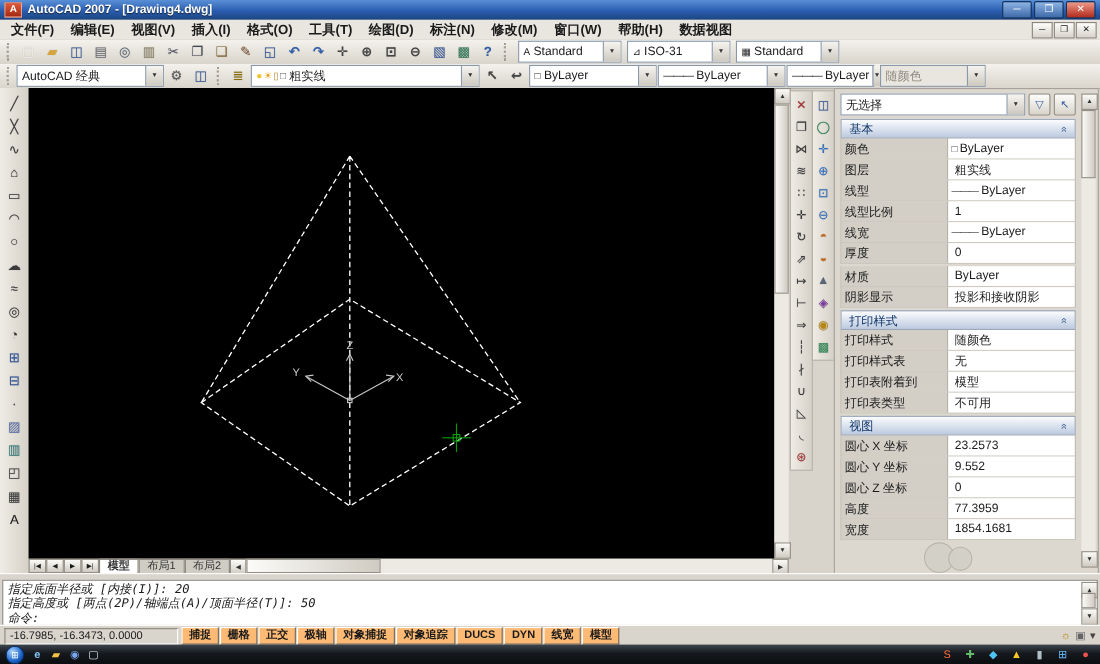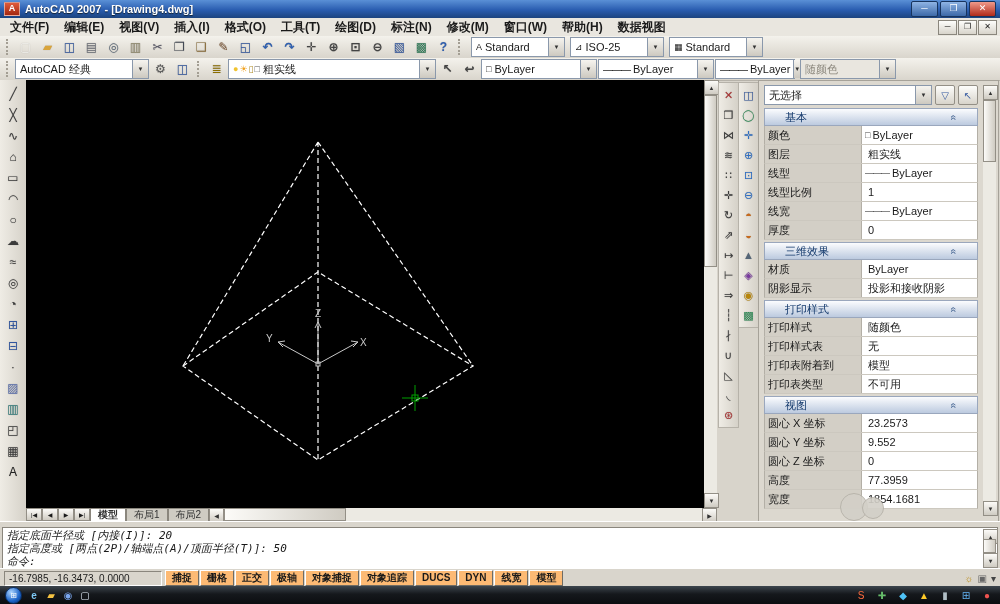--- a/index.html
+++ b/index.html
@@ -88,21 +88,21 @@
   #props{position:absolute;left:758px;top:80px;width:239px;height:440px;
     background:#dcd8cf;border:1px solid #a6a299;}
   .props-top{position:absolute;top:4px;left:5px;right:20px;height:18px;display:flex;gap:3px;}
   .props-top .combo{flex:1;}
   .pbtn{width:18px;height:18px;border:1px solid #938f86;border-radius:2px;
     background:linear-gradient(#fdfdfb,#d8d4cb);display:flex;align-items:center;
     justify-content:center;font-size:10px;}
   .props-body{position:absolute;top:27px;left:5px;right:20px;bottom:5px;overflow:hidden;}
   .sec{margin-bottom:2px;}
   .sec-h{height:16px;background:linear-gradient(#fbfcfe,#bccadf);border:1px solid #9aa7bd;
-    color:#12386b;font-size:11px;display:flex;align-items:center;padding:0 20px;}
+    color:#12386b;font-size:11px;display:flex;align-items:center;padding:0 7px;}
   .sec-h .chev{margin-left:auto;color:#41618f;font-size:10px;transform:rotate(90deg);}
   .sec-h .chev::after{content:"«";}
   .prow{display:flex;height:18px;border-left:1px solid #b3afa6;border-right:1px solid #b3afa6;
     border-bottom:1px solid #ccc8bf;}
   .plabel{width:90px;background:#d3cfc6;border-right:1px solid #b3afa6;
     padding:2px 3px;font-size:11px;overflow:hidden;white-space:nowrap;}
   .pvalue{flex:1;background:#fff;padding:2px 3px;font-size:11px;display:flex;
     align-items:center;gap:3px;overflow:hidden;white-space:nowrap;}
   .pfx{color:#444;font-size:9px;letter-spacing:-1px;}
   #props-scroll{position:absolute;top:4px;right:2px;bottom:5px;width:13px;
@@ -208,21 +208,21 @@
       <span class="tbtn" style="color: rgb(46, 95, 176);">?</span>
     </span>
   <span class="grip"></span>
   <div class="combo c-style">
     <span class="mini">A</span>
     <span>Standard</span>
     <span class="arrow"></span>
   </div>
   <div class="combo c-style">
     <span class="mini">⊿</span>
-    <span>ISO-25</span>
+    <span>ISO-31</span>
     <span class="arrow"></span>
   </div>
   <div class="combo c-style">
     <span class="mini">▦</span>
     <span>Standard</span>
     <span class="arrow"></span>
   </div>
 </div>
 
 <div id="toolbar2" class="toolbar">
@@ -452,24 +452,20 @@
           <div class="prow">
             <div class="plabel">厚度</div>
             <div class="pvalue">
               <span class="pfx"></span>
               <span>0</span>
             </div>
           </div>
         </div>
     </div>
     <div class="sec">
-      <div class="sec-h">
-          <span>三维效果</span>
-          <span class="chev"></span>
-        </div>
       <div>
 
           <div class="prow">
             <div class="plabel">材质</div>
             <div class="pvalue">
               <span class="pfx"></span>
               <span>ByLayer</span>
             </div>
           </div>
 

